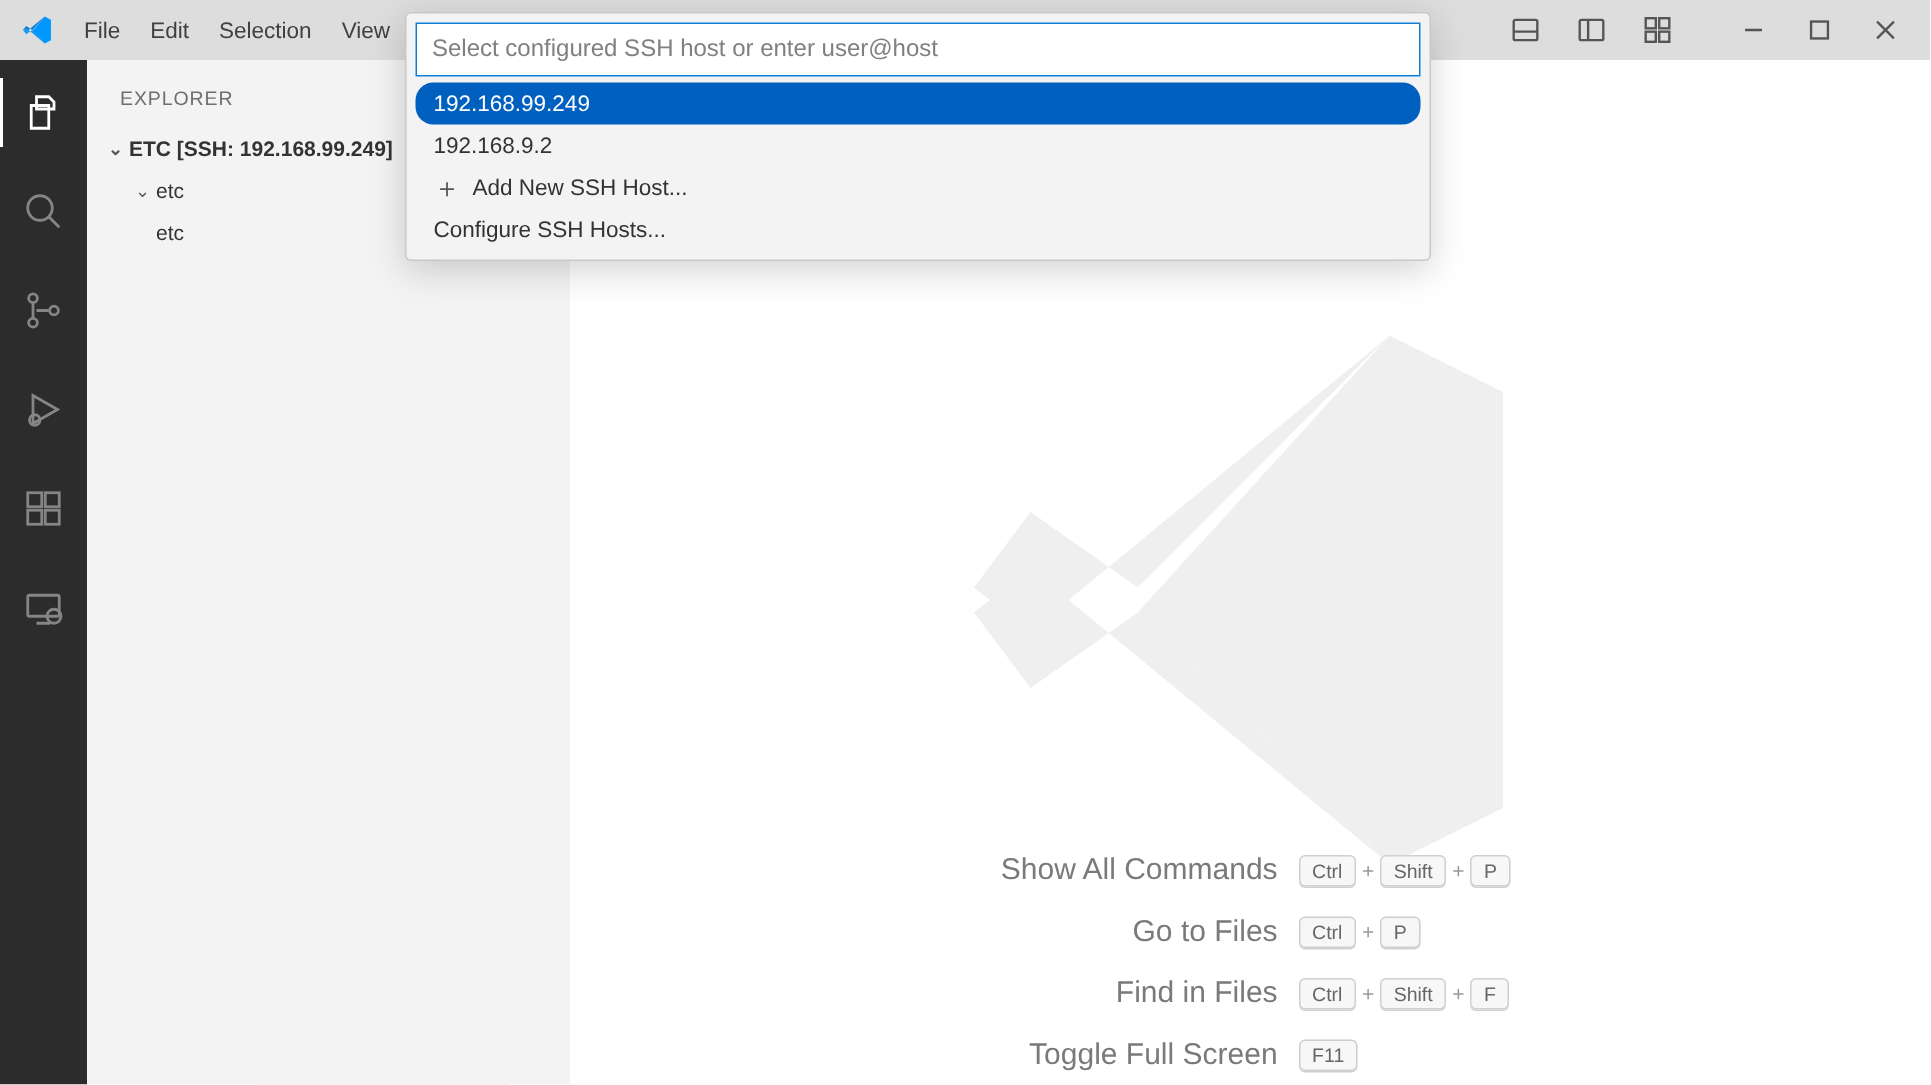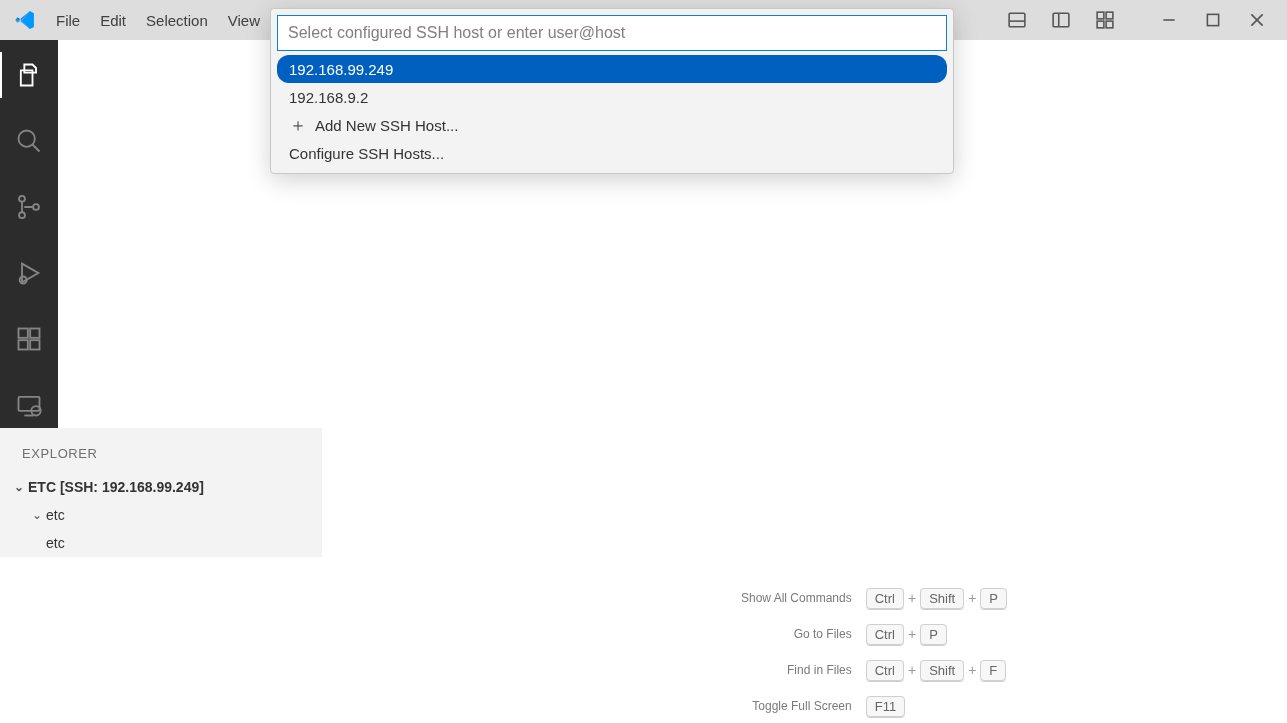--- a/index.html
+++ b/index.html
@@ -19,21 +19,20 @@
   .titlebar .logo { width: 22px; height: 22px; margin: 0 10px 0 6px; }
   .menuitem { padding: 6px 10px; cursor: pointer; color: #404040; text-align: center; }
   .titlebar .spacer { flex: 1; }
   .layout-btn, .win-btn { width: 44px; height: 40px; display: flex; align-items: center; justify-content: center; cursor: pointer; }
   .layout-btn svg, .win-btn svg { width: 18px; height: 18px; stroke: #555; fill: none; stroke-width: 1.4; }
 
   
   .main {
     display: flex;
     height: calc(100% - 40px);
-    flex-direction: column;
   }
 
   
   .activitybar {
     width: 58px;
     background: #2c2c2c;
     display: flex;
     flex-direction: column;
     align-items: center;
     padding-top: 12px;
@@ -94,21 +93,21 @@
     width: 420px; height: 420px; opacity: 0.06;
   }
   .shortcuts {
     position: absolute;
     bottom: -10px;
     right: 270px;
     font-size: 16px;
     color: #9a9a9a;
   }
   .shortcuts table { border-collapse: separate; border-spacing: 10px 18px; }
-  .shortcuts td.label { text-align: right; padding-right: 4px; color:#7a7a7a; font-size:12px;}
+  .shortcuts td.label { text-align: right; padding-right: 4px; color:#7a7a7a; font-size:20px;}
   .shortcuts .key {
     border: 1px solid #cfcfcf;
     background: #f7f7f7;
     border-radius: 4px;
     padding: 2px 8px;
     font-size: 13px;
     color: #666;
     box-shadow: 0 1px 0 #cfcfcf;
   }
   .shortcuts .plus { margin: 0 4px; color:#9a9a9a; font-size:14px;}

